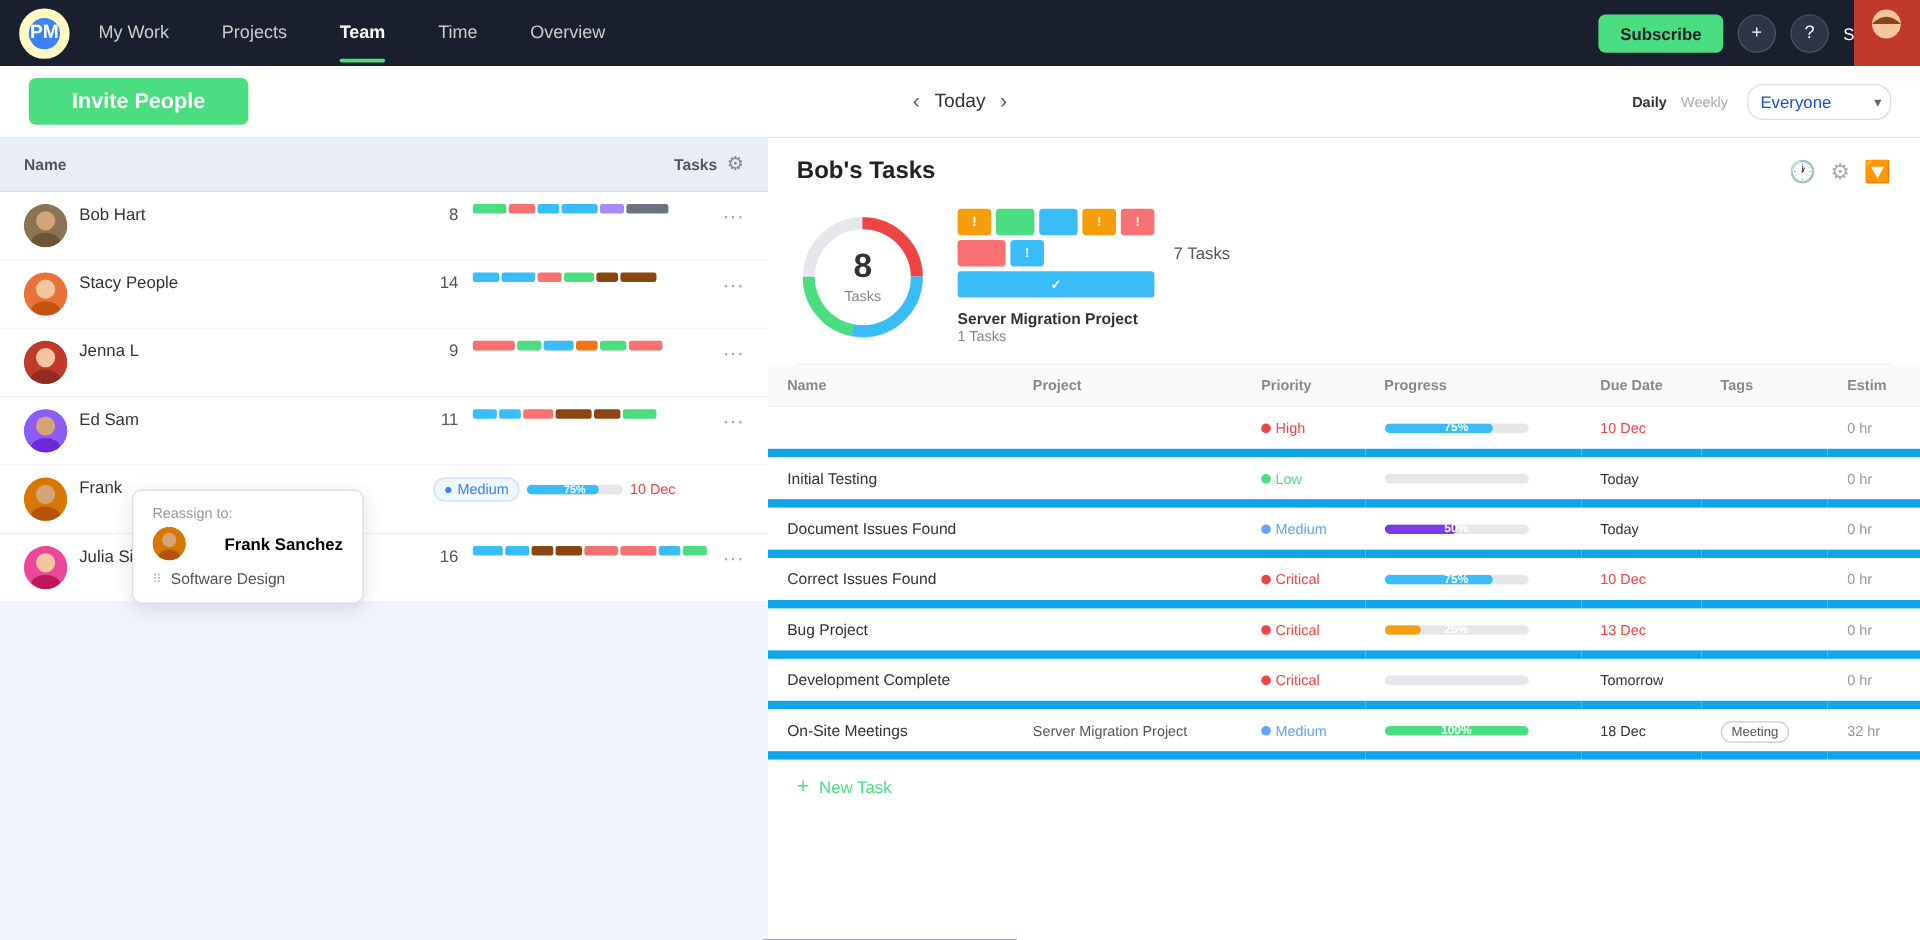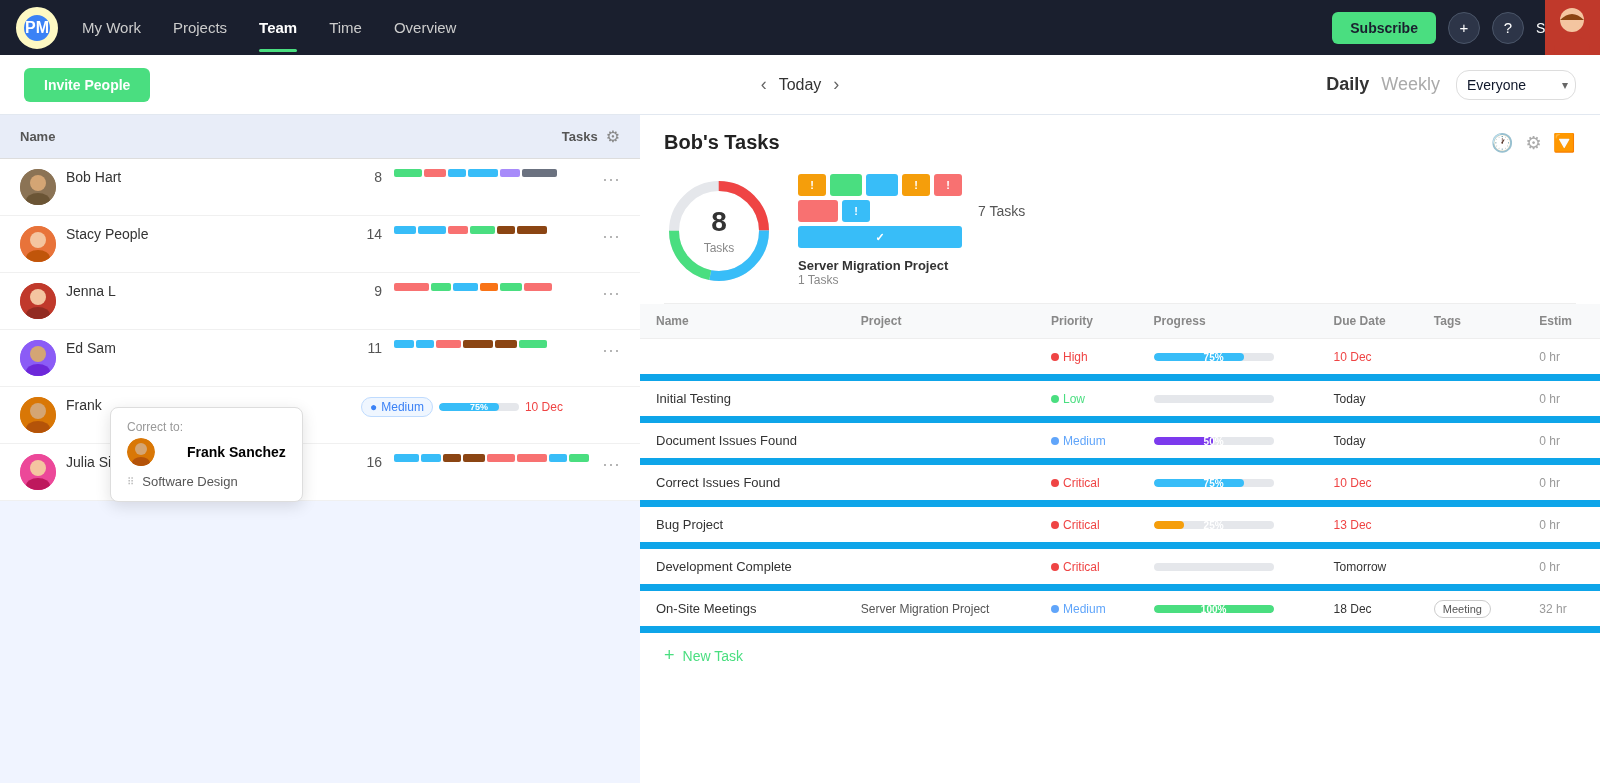--- a/index.html
+++ b/index.html
@@ -16,21 +16,21 @@
     }
     .nav-logo {
       width: 42px; height: 42px;
       background: #3b82f6;
       border-radius: 50%;
       display: flex; align-items: center; justify-content: center;
       color: white; font-weight: bold; font-size: 16px;
       margin-right: 24px; flex-shrink: 0;
       border: 8px solid #fef9c3;
     }
-    .nav-links { display: flex; gap: 32px; flex: 1; }
+    .nav-links { display: flex; gap: 44px; flex: 1; }
     .nav-link {
       color: #ccc; font-size: 15px; cursor: pointer; padding: 4px 0;
       position: relative;
     }
     .nav-link.active { color: white; font-weight: 600; }
     .nav-link.active::after {
       content: '';
       position: absolute; bottom: -12px; left: 0; right: 0;
       height: 3px; background: #4ade80; border-radius: 2px;
     }
@@ -60,34 +60,34 @@
     
     .subheader {
       background: white;
       height: 60px;
       display: flex; align-items: center; padding: 0 24px;
       border-bottom: 1px solid #e2e8f0;
       position: relative;
     }
     .invite-btn {
       background: #4ade80; color: white; border: none;
-      padding: 9px 20px; border-radius: 6px; font-weight: 600;
-      font-size: 14px; cursor: pointer;
+      padding: 9px 36px; border-radius: 6px; font-weight: 600;
+      font-size: 18px; cursor: pointer;
     }
     .date-nav { position: absolute; left: 50%; transform: translateX(-50%); display: flex; align-items: center; gap: 12px; }
     .date-nav-arrow { cursor: pointer; color: #666; font-size: 18px; }
     .date-label { font-size: 16px; font-weight: 500; color: #333; }
     .date-right { margin-left: auto; display: flex; align-items: center; gap: 16px; }
     .view-toggle { display: flex; gap: 12px; }
-    .view-btn { font-size: 18px; cursor: pointer; color: #aaa; }
+    .view-btn { font-size: 12px; cursor: pointer; color: #aaa; }
     .view-btn.active { color: #333; font-weight: 600; }
     .everyone-select {
       border: 1px solid #ddd; border-radius: 13px;
       padding: 6px 28px 6px 10px; font-size: 14px;
-      appearance: none; background: white; color: #0f172a; cursor: pointer;
+      appearance: none; background: white; color: #1d4ed8; cursor: pointer;
       min-width: 120px;
     }
     .select-wrapper { position: relative; }
     .select-arrow { position: absolute; right: 8px; top: 50%; transform: translateY(-50%); color: #666; pointer-events: none; font-size: 12px; }
 
     
     .main-layout {
       display: flex; height: calc(783px - 55px - 60px);
       background: rgba(60, 80, 160, 0.3);
     }
@@ -382,21 +382,21 @@
           <span>Medium</span>
         </span>
         <div style="background:#e5e7eb;border-radius:10px;height:8px;width:80px;position:relative;overflow:hidden">
           <div style="background:#38bdf8;height:100%;width:75%;border-radius:10px;position:absolute"></div>
           <span style="position:absolute;left:50%;top:50%;transform:translate(-50%,-50%);font-size:9px;font-weight:600;color:white">75%</span>
         </div>
         <span style="font-size:12px;color:#ef4444;font-weight:500">10 Dec</span>
       </div>
 
       <div class="reassign-tooltip">
-        <div class="reassign-label">Correct to:</div>
+        <div class="reassign-label">Reassign to:</div>
         <div class="reassign-person">
           <div style="width:28px;height:28px;border-radius:50%;overflow:hidden">
             <svg width="28" height="28" viewBox="0 0 28 28">
                 <circle cx="14" cy="14" r="14" fill="#d97706"></circle>
                 <circle cx="14" cy="11" r="6" fill="#d4a574"></circle>
                 <ellipse cx="14" cy="25" rx="9" ry="6" fill="#b45309"></ellipse>
               </svg>
           </div>
           <span class="reassign-person-name">Frank Sanchez</span>
         </div>

